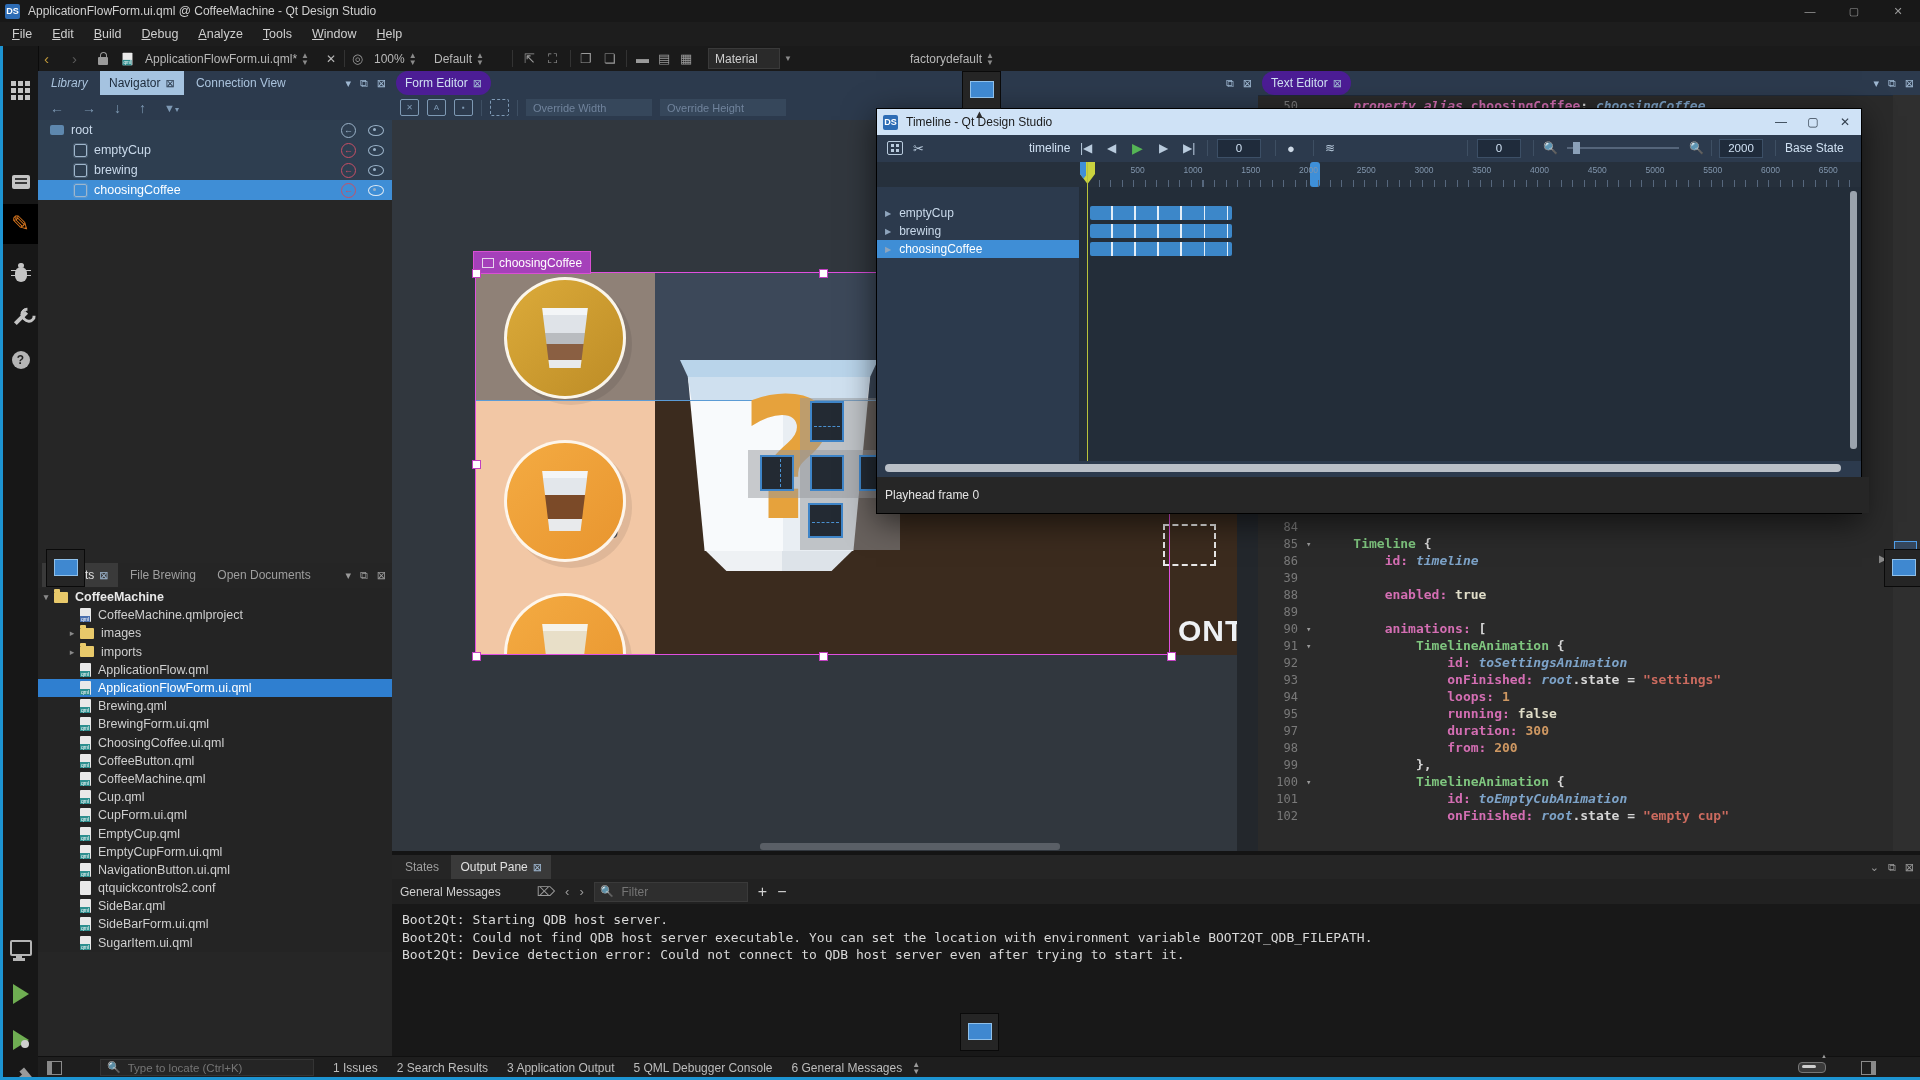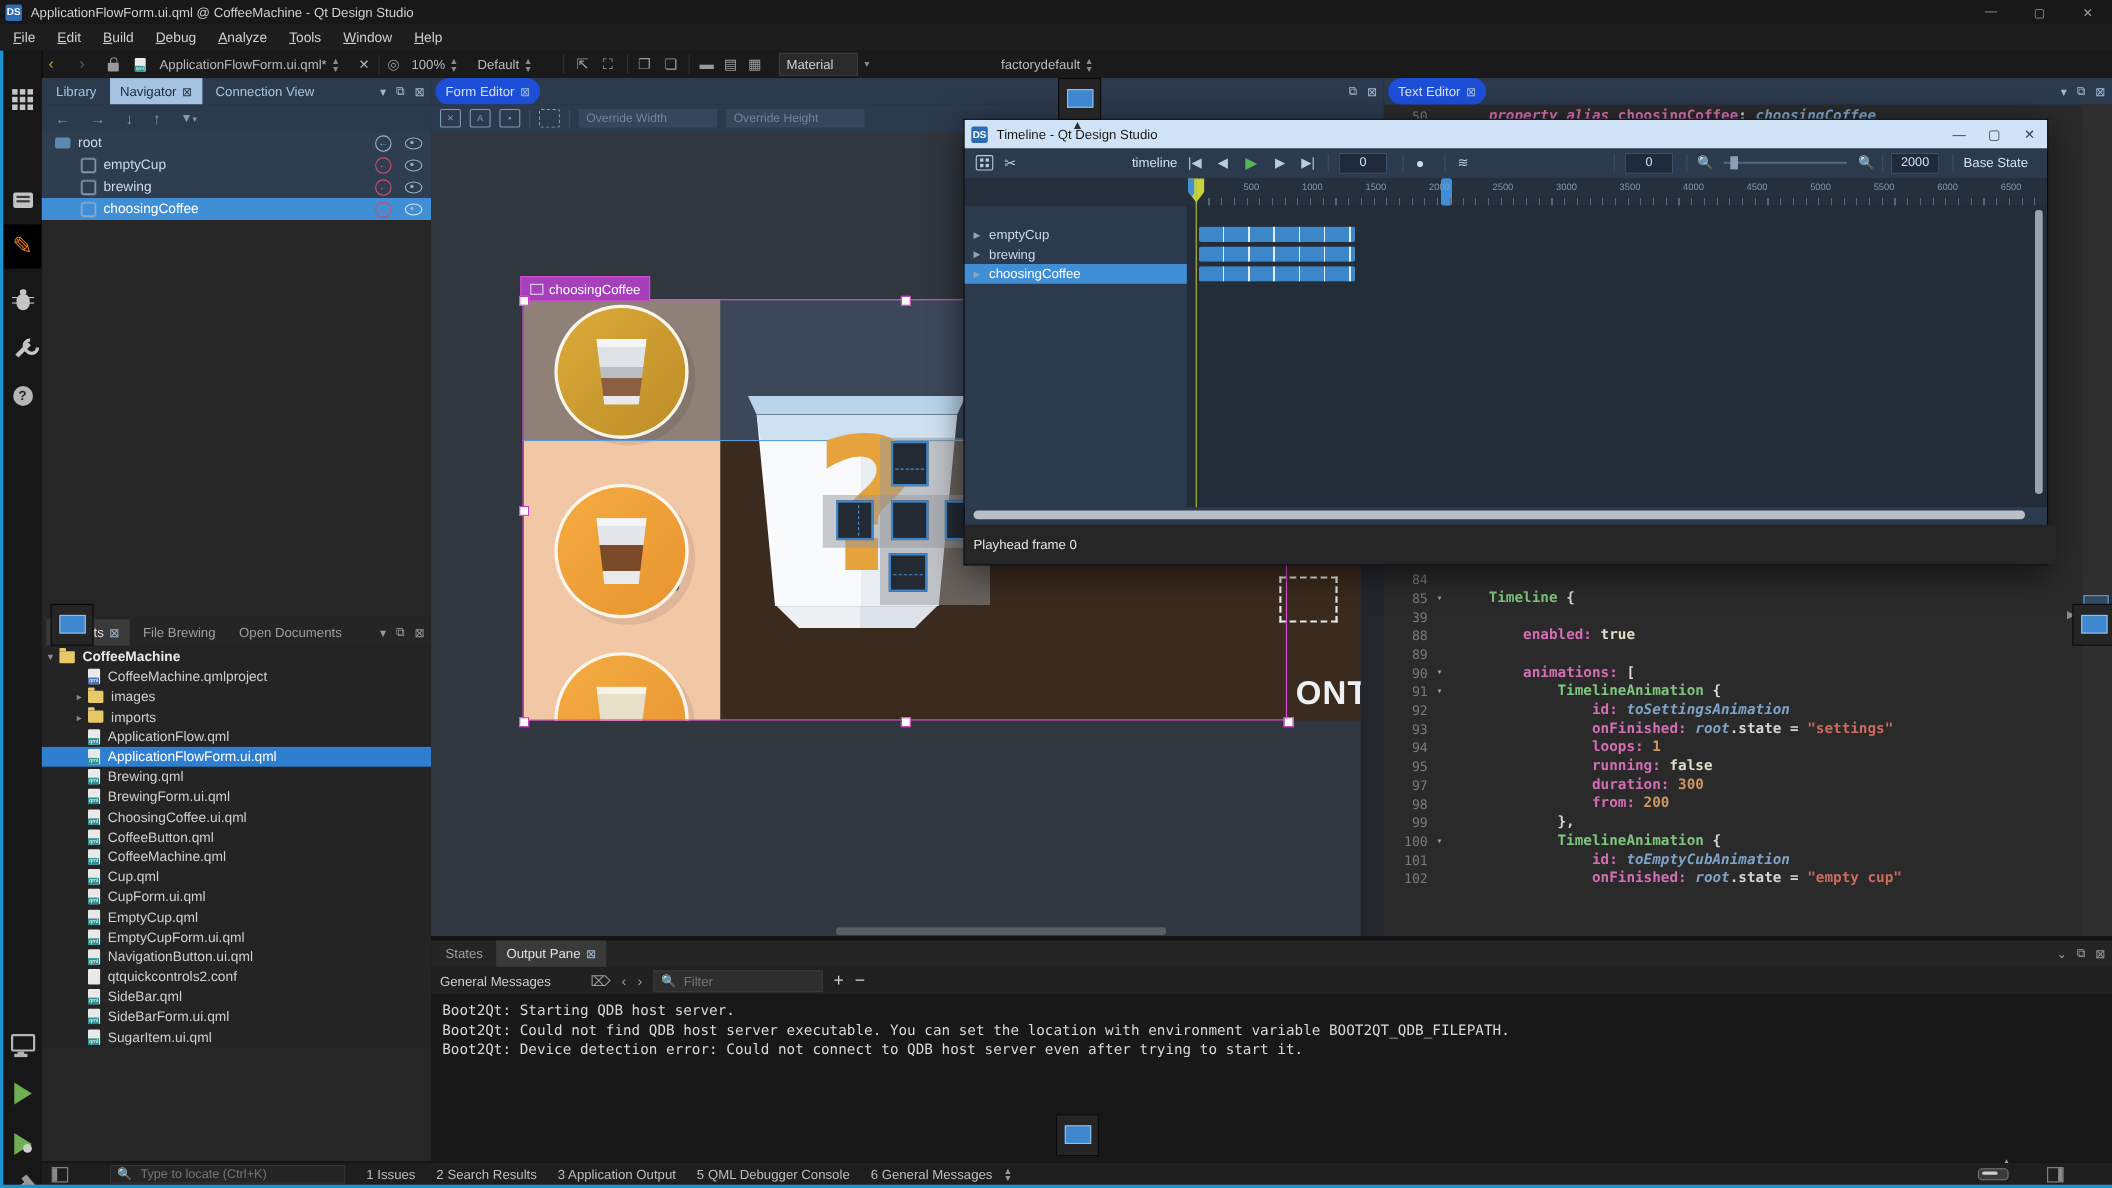--- a/index.html
+++ b/index.html
@@ -46,21 +46,21 @@
   .play-debug{position:relative;width:0;height:0;border-left:16px solid #6fae52;border-top:10px solid transparent;border-bottom:10px solid transparent;}
   .play-debug::after{content:"";position:absolute;left:-8px;top:0;width:8px;height:8px;background:#cfcfcf;border-radius:4px;}
   .hammer-ico{width:14px;height:4px;background:#9a9a9a;transform:rotate(-40deg);position:relative;}
   .hammer-ico::before{content:"";position:absolute;right:-2px;top:-4px;width:6px;height:12px;background:#9a9a9a;}
   
   .tabbar-blue{background:#2c3a4d;border-bottom:1px solid #1f2a38;}
   .tab{height:24px;display:inline-flex;align-items:center;padding:0 9px;color:#aac3dd;font-size:12px;gap:5px;}
   .tab .x{font-size:11px;color:#9fb8d2;}
   .tab.lit{background:#a5c3e0;color:#1c2a3a;}
   .tab.lit .x{color:#2a3a4c;}
-  .tab.raised{background:#1d4ed8;color:#cfe0f2;border-radius:12px;}
+  .tab.raised{background:#4c1d95;color:#cfe0f2;border-radius:12px;}
   .tab-darkbar{background:#252525;border-bottom:1px solid #171717;}
   .tab.dark{color:#9f9f9f;}
   .tab.dark.active{background:#3a3a3a;color:#e0e0e0;}
   .bar-icons{position:absolute;right:6px;top:0;height:24px;display:flex;align-items:center;gap:9px;color:#9fb8d2;font-size:11px;}
   
   .left-panel{left:38px;top:71px;width:354px;height:985px;background:#262626;}
   .nav-toolbar{position:absolute;left:0;top:24px;width:354px;height:25px;background:#2c3a4d;
                display:flex;align-items:center;gap:18px;padding-left:12px;color:#7e99b4;font-size:14px;}
   .nav-tree{position:absolute;left:0;top:49px;width:354px;height:80px;background:#2e3e50;}
   .nav-row{height:20px;display:flex;align-items:center;color:#c9d9ea;font-size:12.5px;position:relative;}
@@ -332,21 +332,21 @@
       </span>
     <span class="mode-item" style="top:1014px;">
         <span class="hammer-ico"></span>
       </span>
   </div>
   <div class="abs edge-left"></div>
   <div class="abs edge-bottom"></div>
 
   <div class="abs left-panel">
     <div class="abs tabbar-blue" style="left:0;top:0;width:354px;height:24px;">
-      <span class="tab" style="margin-left:4px;">Library</span>
+      <span class="tab" style="margin-left:4px;font-style:italic;">Library</span>
       <span class="tab lit">
           <span>Navigator</span>
           <span class="x">⊠</span>
         </span>
       <span class="tab">Connection View</span>
       <span class="bar-icons">
         <span>▾</span>
         <span>⧉</span>
         <span>⊠</span>
       </span>
@@ -647,20 +647,25 @@
           <span class="fold"></span>
           <span class="code-text"></span>
         </div>
 
         <div class="code-line">
           <span class="ln">85</span>
           <span class="fold">▾</span>
           <span class="code-text"><span class="pl">    </span><span class="ty">Timeline</span><span class="pl"> {</span></span>
         </div>
 
+        <div class="code-line">
+          <span class="ln">86</span>
+          <span class="fold"></span>
+          <span class="code-text"><span class="pl">        </span><span class="kw">id:</span><span class="pl"> </span><span class="id">timeline</span></span>
+        </div>
 
         <div class="code-line">
           <span class="ln">39</span>
           <span class="fold"></span>
           <span class="code-text"></span>
         </div>
 
         <div class="code-line">
           <span class="ln">88</span>
           <span class="fold"></span>

